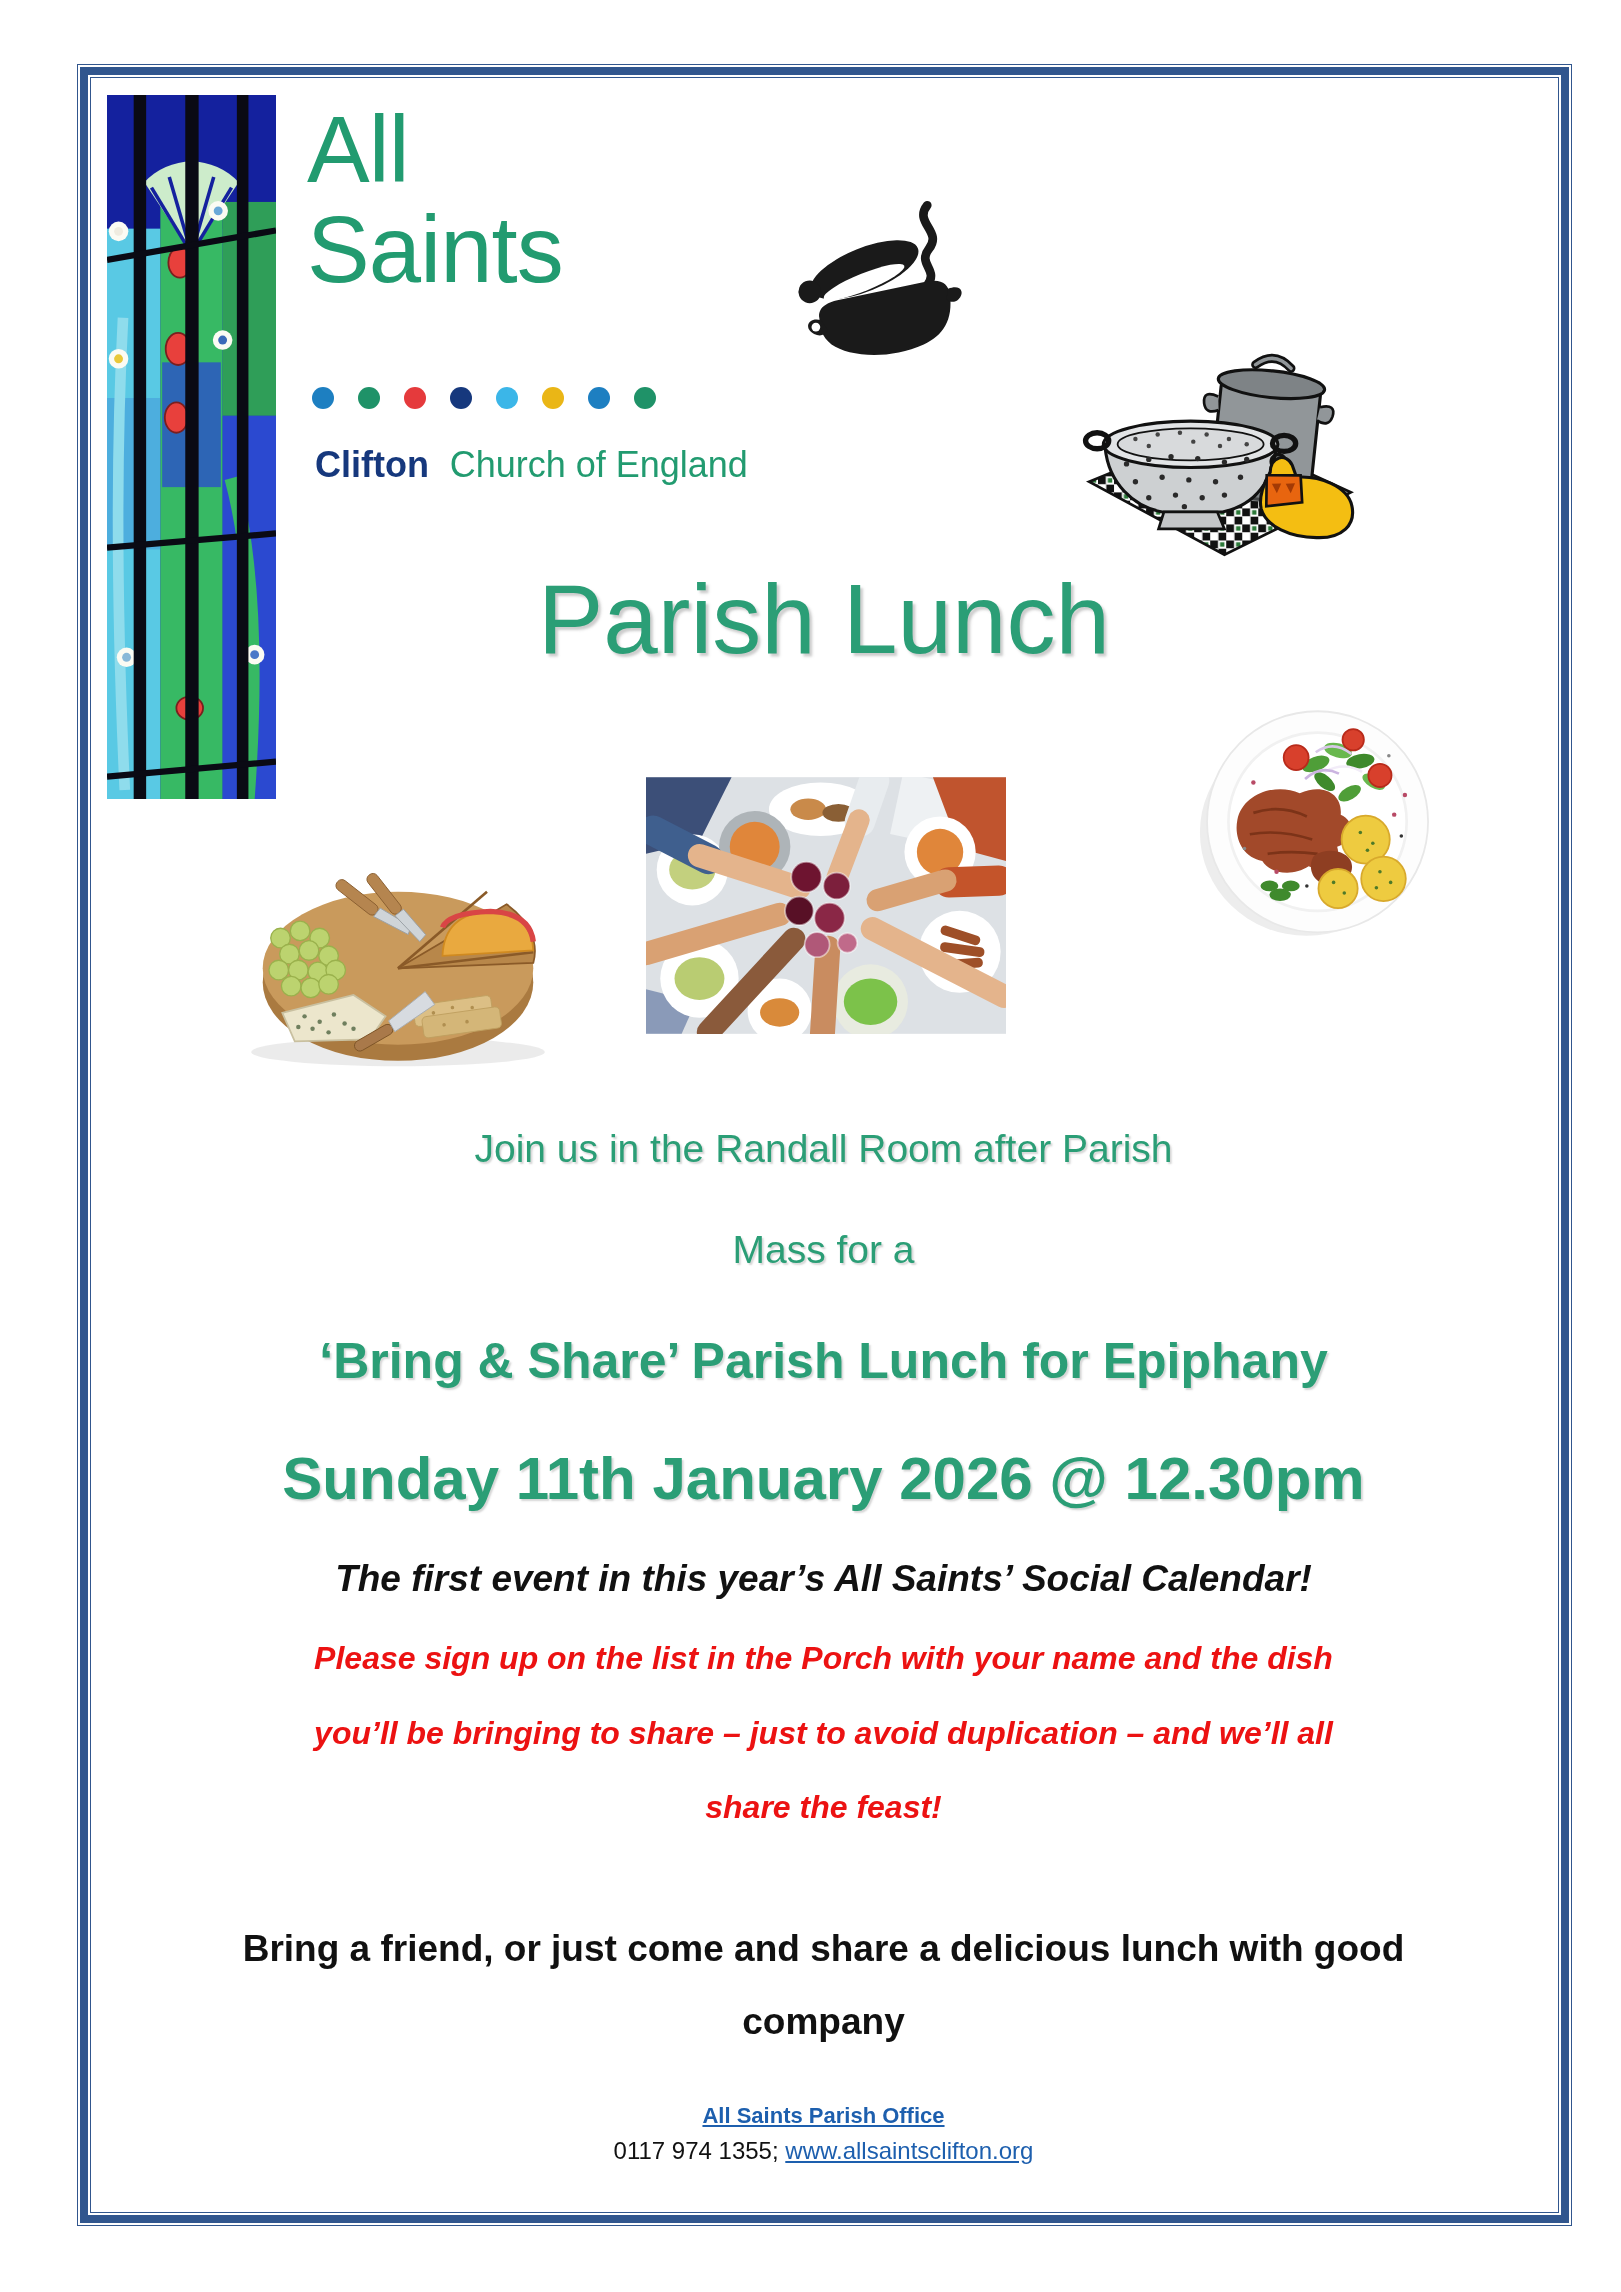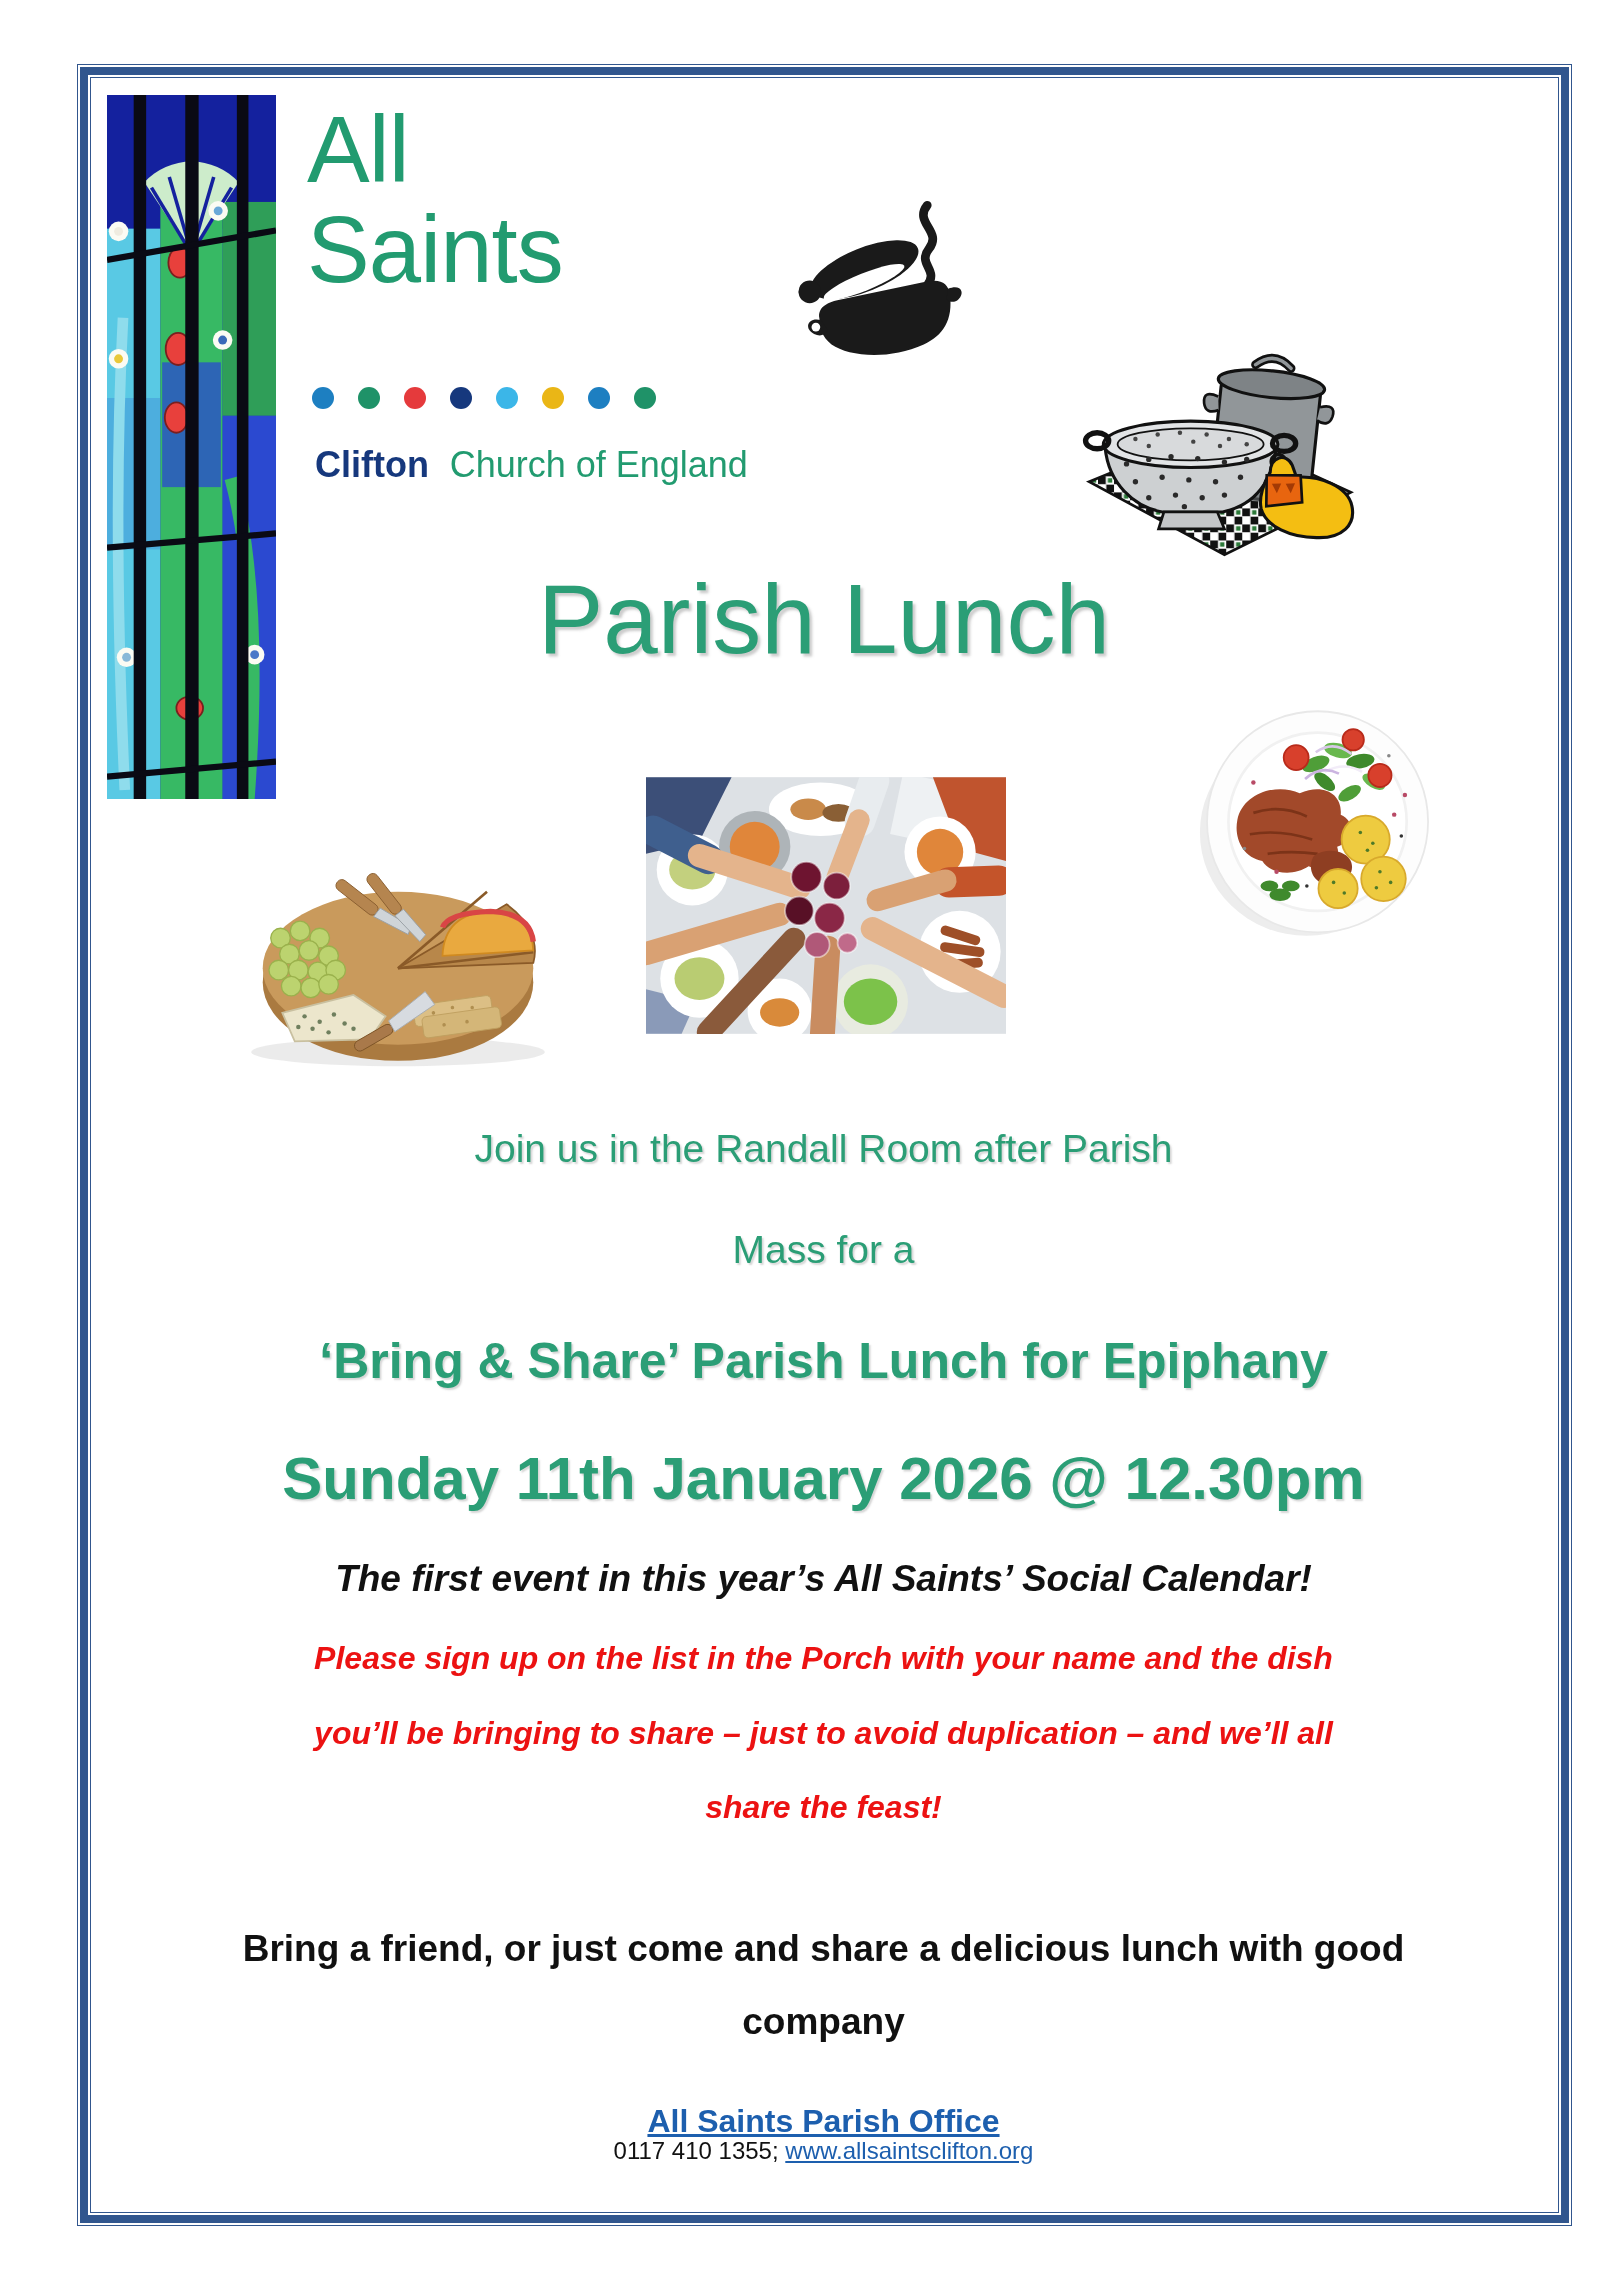--- a/index.html
+++ b/index.html
@@ -36,21 +36,21 @@
   
   .line{position:absolute;left:80px;width:1461px;text-align:center;white-space:nowrap;}
   .green-reg{font-size:39px;color:var(--green);text-shadow:1.8px 1.8px 1.8px rgba(120,120,120,.3);}
   .green-bold{font-size:50px;font-weight:700;color:var(--green);text-shadow:1.8px 1.8px 1.8px rgba(120,120,120,.3);}
   .green-bold-lg{font-size:60px;font-weight:700;color:var(--green);text-shadow:1.8px 1.8px 1.8px rgba(120,120,120,.3);}
   .black-bi{font-size:37px;font-weight:700;font-style:italic;color:var(--ink);}
   .red-bi{font-size:32px;font-weight:700;font-style:italic;color:var(--red);}
   .black-b{font-size:39px;font-weight:700;color:var(--ink);}
   
   .footer-office{position:absolute;left:80px;width:1461px;top:2103px;text-align:center;
-                 font-size:32px;font-weight:700;color:var(--link);text-decoration:underline;}
+                 font-size:22px;font-weight:700;color:var(--link);text-decoration:underline;}
   .footer-contact{position:absolute;left:80px;width:1461px;top:2137px;text-align:center;font-size:24px;}
   .footer-phone{color:var(--ink);}
   .footer-link{color:var(--link);text-decoration:underline;}
   a{cursor:pointer;}
 </style>
 </head>
 <body>
 
 <div class="page">
 
@@ -390,17 +390,17 @@
   <div class="line red-bi" style="top:1640px">Please sign up on the list in the Porch with your name and the dish</div>
   <div class="line red-bi" style="top:1715px">you’ll be bringing to share – just to avoid duplication – and we’ll all</div>
   <div class="line red-bi" style="top:1789px">share the feast!</div>
   <div class="line black-b" style="top:1928px;font-size:37px">Bring a friend, or just come and share a delicious lunch with good</div>
   <div class="line black-b" style="top:2001px;font-size:37px">company</div>
 
   <div class="footer-office">
     <a>All Saints Parish Office</a>
   </div>
   <div class="footer-contact">
-    <span class="footer-phone">0117 410 1355; </span><a class="footer-link">www.allsaintsclifton.org</a>
+    <span class="footer-phone">0117 974 1355; </span><a class="footer-link">www.allsaintsclifton.org</a>
   </div>
 
 </div>
 
 
 </body></html>

